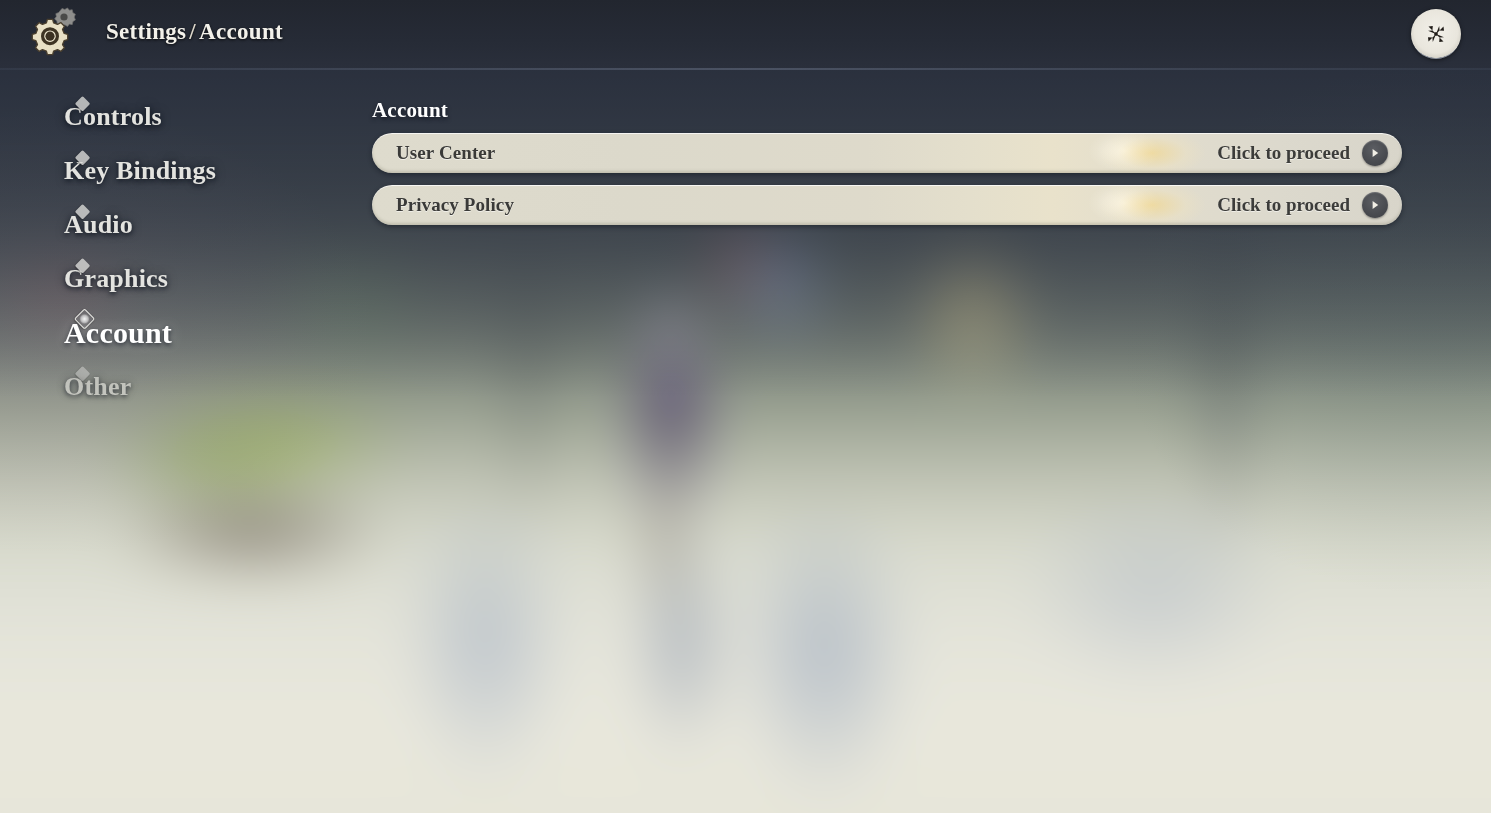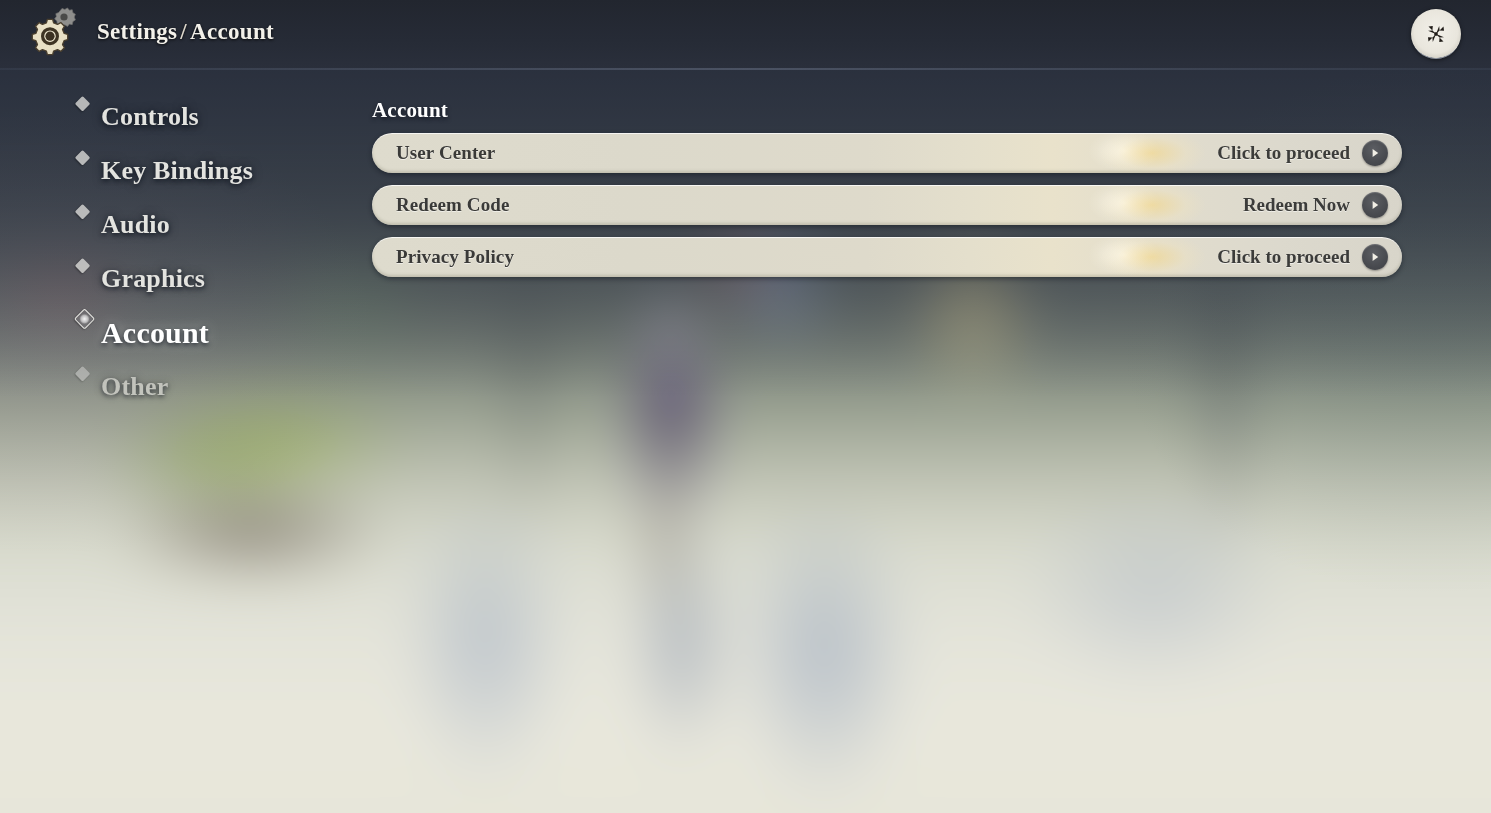--- a/index.html
+++ b/index.html
@@ -83,21 +83,21 @@
     content:""; position:absolute; left:0; right:0; bottom:-2px; height:2px;
     background:linear-gradient(to right, rgba(120,130,155,0.10), rgba(150,160,185,0.30), rgba(120,130,155,0.10));
   }
 
   #gear-wrap {
     position:absolute; left:24px; top:5px; width:62px; height:58px;
   }
   #gear-wrap svg { display:block; }
 
   #title {
-    position:absolute; left:97px; top:19px;
+    position:absolute; left:106px; top:19px;
     font-size:23px; font-weight:bold; color:#f3f1ea; letter-spacing:0.3px;
     text-shadow:0 1px 3px rgba(0,0,0,0.85);
     white-space:nowrap;
   }
   #title .slash { color:#ded9cd; margin:0 3px; }
 
   #close-btn {
     position:absolute; right:30px; top:9px; width:50px; height:50px;
     border-radius:50%;
     background:
@@ -107,21 +107,21 @@
     cursor:pointer;
   }
   #close-btn svg { position:absolute; left:11px; top:11px; }
 
   
   #sidebar {
     position:absolute; left:0; top:90px; width:330px;
     z-index:15;
   }
   .nav-item {
-    position:relative; height:54px; padding-left:101px;
+    position:relative; height:54px; padding-left:64px;
     display:flex; align-items:center; cursor:pointer;
   }
   .nav-diamond {
     position:absolute; left:88px; top:50%; transform:translate(-100%, -50%) translateX(-10px);
     width:11px; height:11px;
     background:rgba(216,216,214,0.80);
     transform-origin:center;
     rotate:45deg;
     border-radius:1.5px;
     box-shadow:0 1px 2px rgba(0,0,0,0.4);
@@ -301,31 +301,20 @@
       <span class="row-right">
         <span class="row-action">Click to proceed</span>
         <span class="row-arrow">
           <svg width="12" height="12" viewBox="0 0 12 12">
               <path d="M3.6 2 L9.2 6 L3.6 10 Z" fill="#f2efe6"></path>
             </svg>
         </span>
       </span>
     </div>
 
-    <div class="row">
-      <span class="row-label">Redeem Code</span>
-      <span class="row-right">
-        <span class="row-action">Redeem Now</span>
-        <span class="row-arrow">
-          <svg width="12" height="12" viewBox="0 0 12 12">
-              <path d="M3.6 2 L9.2 6 L3.6 10 Z" fill="#f2efe6"></path>
-            </svg>
-        </span>
-      </span>
-    </div>
 
     <div class="row">
       <span class="row-label">Privacy Policy</span>
       <span class="row-right">
         <span class="row-action">Click to proceed</span>
         <span class="row-arrow">
           <svg width="12" height="12" viewBox="0 0 12 12">
               <path d="M3.6 2 L9.2 6 L3.6 10 Z" fill="#f2efe6"></path>
             </svg>
         </span>

